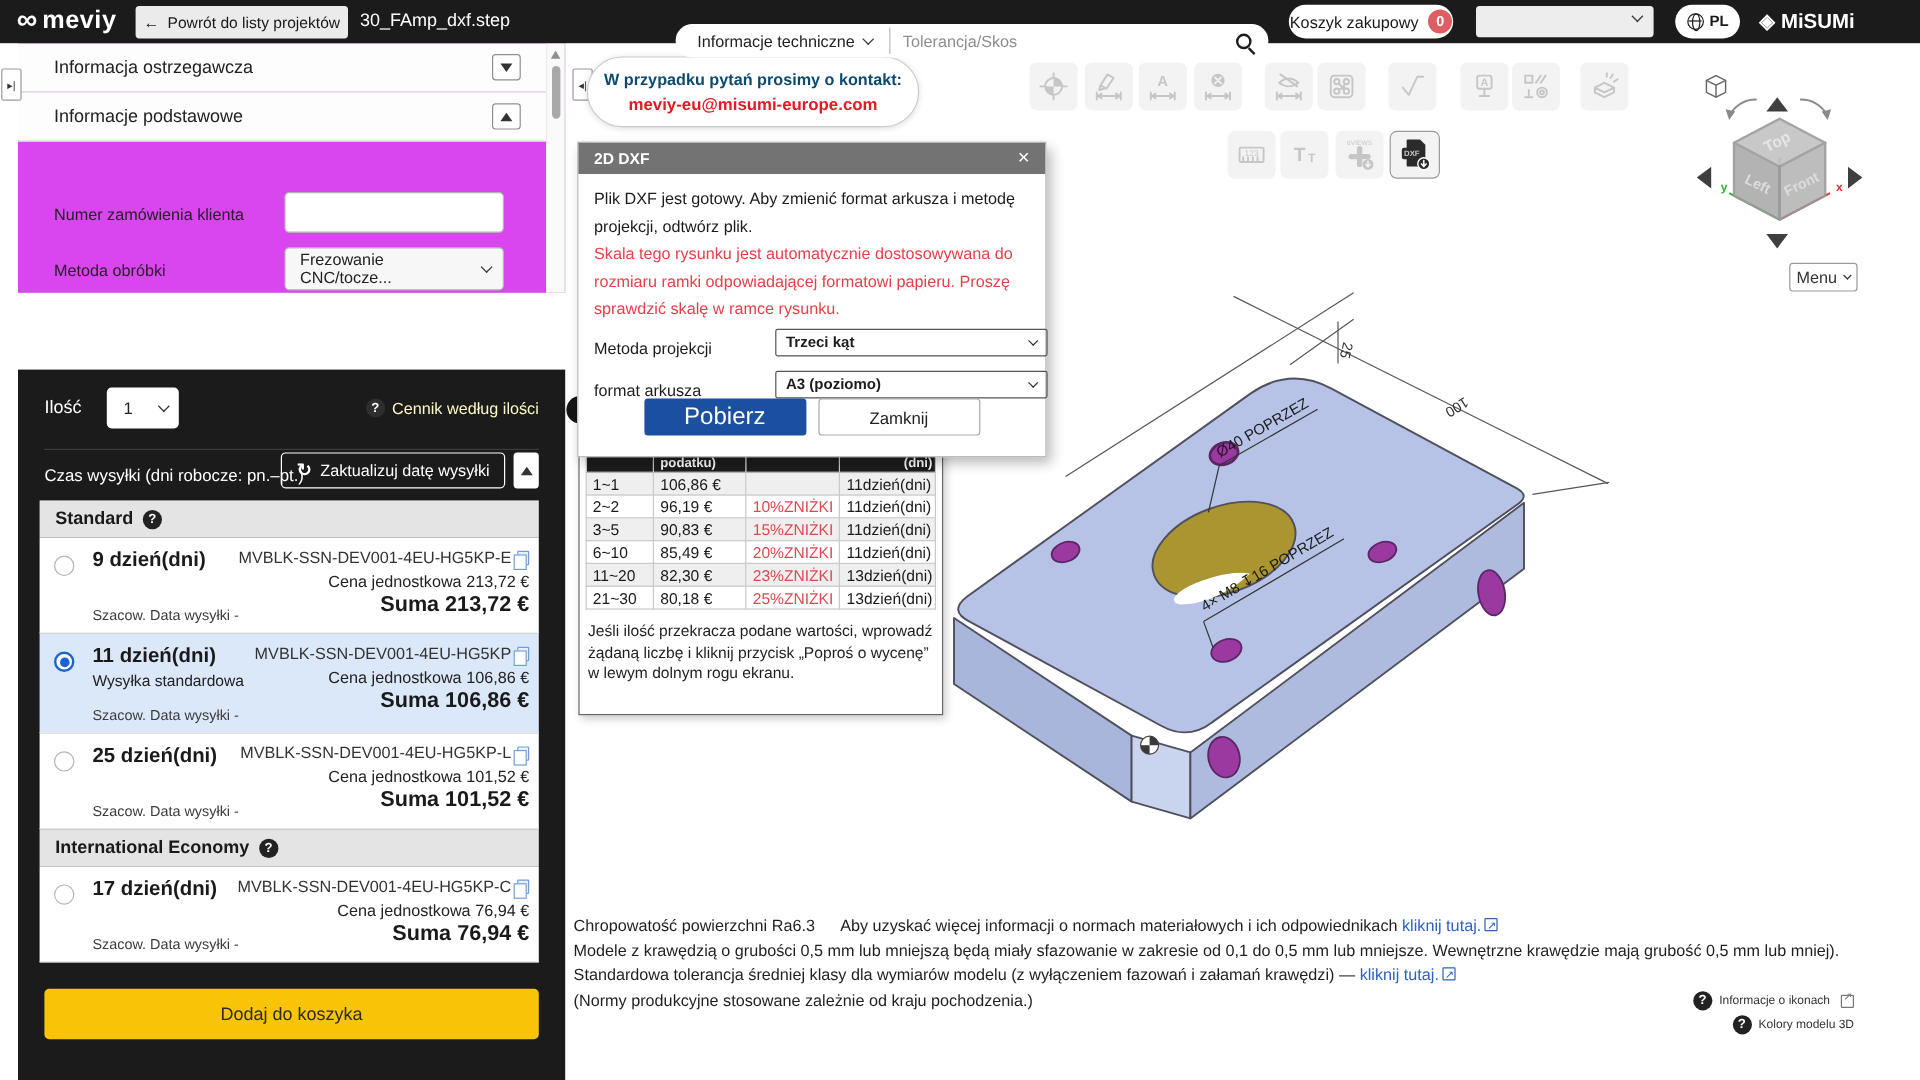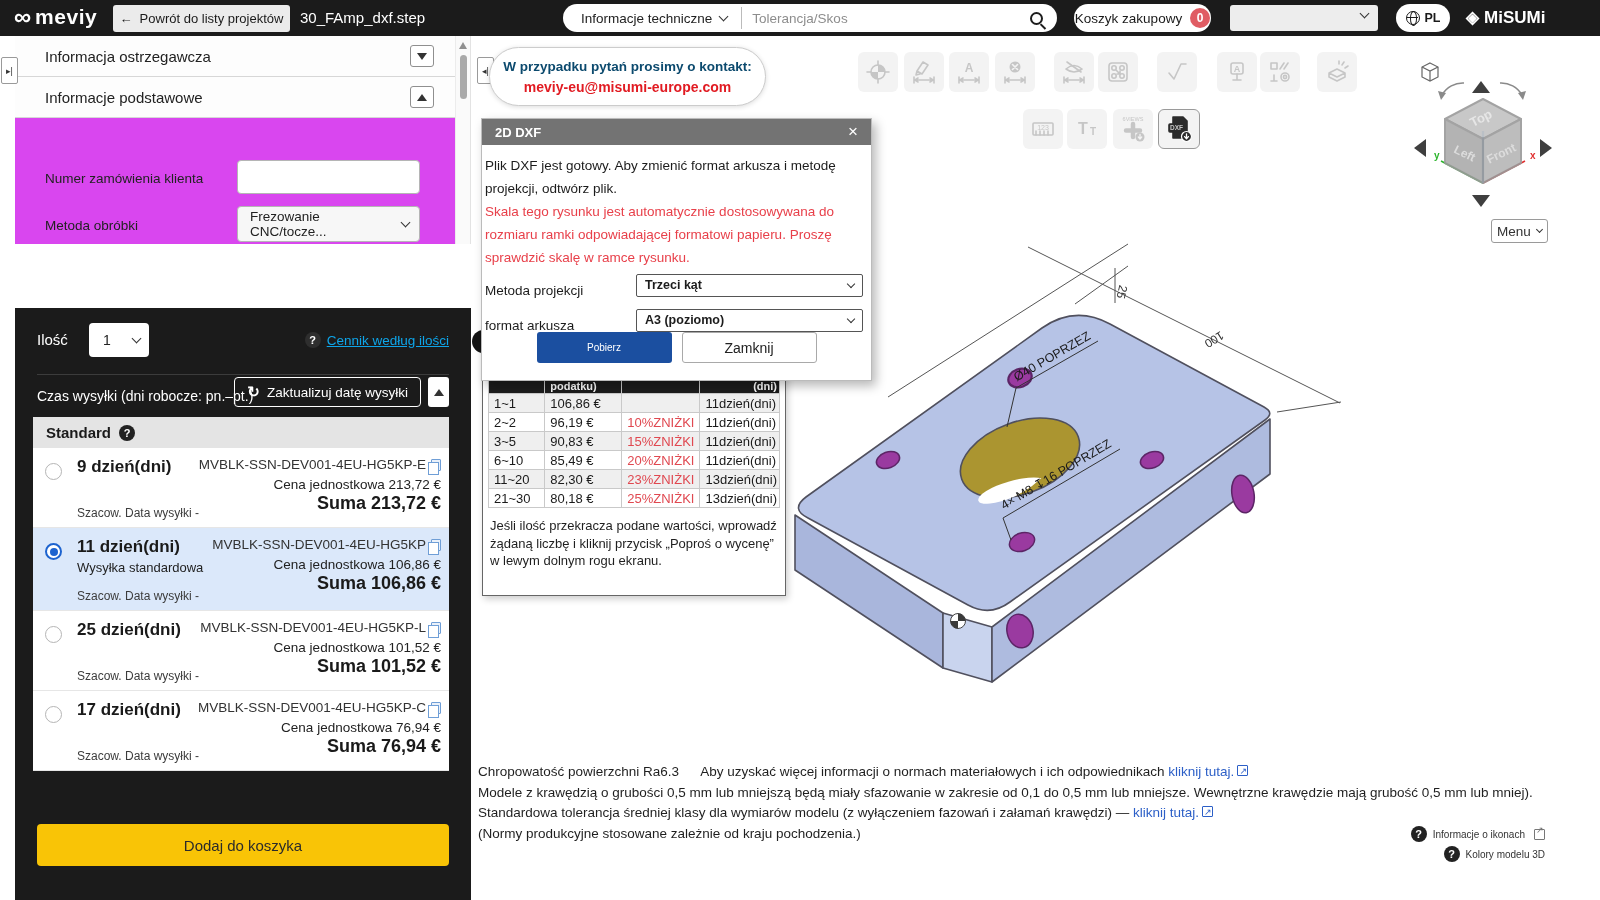--- a/index.html
+++ b/index.html
@@ -10,21 +10,21 @@
 
   
   .topbar { position:absolute; left:0; top:0; width:1600px; height:36px; background:#1b1b1b;
     display:flex; align-items:center; color:#fff; z-index:40; }
   .logo { position:absolute; left:14px; top:4px; display:flex; align-items:center; gap:4px; }
   .logo .inf { font-size:24px; font-weight:bold; line-height:26px; }
   .logo .word { font-size:21px; font-weight:bold; letter-spacing:.5px; }
   .backbtn { position:absolute; left:113px; top:5px; width:177px; height:27px; background:#ebebeb;
     border-radius:3px; color:#1a1a1a; font-size:13px; display:flex; align-items:center; justify-content:center; gap:7px; cursor:pointer; }
   .filename { position:absolute; left:300px; top:9px; font-size:15px; color:#fff; }
-  .searchpill { position:absolute; left:563px; top:4px; width:494px; height:28px; background:#fff;
+  .searchpill { position:absolute; left:563px; top:20px; width:494px; height:28px; background:#fff;
     border-radius:15px; display:flex; align-items:center; color:#222; }
   .searchsel { display:flex; align-items:center; gap:8px; padding:0 14px 0 18px; font-size:13.5px; cursor:pointer; }
   .sdivider { width:1px; height:22px; background:#bbb; }
   .sinput { flex:1; border:none; outline:none; font-size:13.5px; padding:0 10px; color:#333;
     font-family:"Liberation Sans",sans-serif; background:transparent; }
   .sinput::placeholder { color:#8d8d8d; }
   .mag { width:13px; height:13px; border:2.2px solid #1d1d1d; border-radius:50%; position:relative; margin-right:14px; }
   .mag::after { content:""; position:absolute; width:2.2px; height:7px; background:#1d1d1d; left:10px; top:9px; transform:rotate(-45deg); }
   .cartpill { position:absolute; left:1074px; top:4px; width:137px; height:28px; background:#fff; border-radius:15px;
     display:flex; align-items:center; justify-content:center; gap:8px; color:#1a1a1a; font-size:13.5px; cursor:pointer; }
@@ -66,21 +66,21 @@
     background:#fff; font-size:9px; color:#333; display:flex; align-items:center; justify-content:center; cursor:pointer; z-index:6;}
 
   
   .dpanel { position:absolute; left:15px; top:308px; width:456px; height:592px; background:#1b1b1b; color:#fff; z-index:5; }
   .qtyrow { position:absolute; left:22px; top:12px; width:412px; height:42px; }
   .qtylabel { position:absolute; left:0; top:11px; font-size:15px; }
   .qtysel { position:absolute; left:52px; top:3px; width:60px; height:34px; background:#fff; border-radius:4px; color:#222;
     font-size:14px; display:flex; align-items:center; padding-left:14px; cursor:pointer; }
   .qtysel .chev { position:absolute; right:9px; }
   .pricelink { position:absolute; right:0; top:12px; font-size:13.5px; color:#9aa0a6; display:flex; gap:6px; align-items:center; }
-  .pricelink a { color:#0ea5e9; text-decoration:underline; cursor:pointer; }
+  .pricelink a { color:#fef9c3; cursor:pointer; }
   .qicon { display:inline-flex; width:16px; height:16px; border-radius:50%; background:#2e2e2e; color:#fff;
     font-size:11px; font-weight:bold; align-items:center; justify-content:center; flex:none; }
   .qicon::before { content:"?"; }
   .qicon.onlight { background:#222; }
   .divider { position:absolute; left:22px; top:66px; width:412px; height:1px; background:#3c3c3c; }
   .shiprow { position:absolute; left:22px; top:69px; width:412px; height:40px; }
   .shiplabel { position:absolute; left:0; top:11px; font-size:14px; }
   .updbtn { position:absolute; right:28px; top:0; height:30px; padding:0 12px; border:1.5px solid #fff; border-radius:4px;
     background:transparent; color:#fff; font-size:13.5px; display:flex; align-items:center; gap:7px; cursor:pointer; }
   .updbtn .ric { font-size:15px; font-weight:bold; }
@@ -134,29 +134,29 @@
   .ptable .c3 { width:72px; color:#e04850; }
   .ptable .c4 { width:70px; padding-right:2px; white-space:nowrap; }
   .ptable .hd .wrap { display:inline-block; width:56px; line-height:12px; }
   .pnote { position:absolute; left:7px; top:190px; width:288px; font-size:13px; color:#1f1f1f; line-height:17.5px; }
 
   
   .modal { position:absolute; left:481px; top:118px; width:391px; height:263px; background:#fff; border:1px solid #bbb;
     box-shadow:4px 5px 10px rgba(0,0,0,.28); z-index:20; }
   .mhead { height:26px; background:#737373; color:#fff; display:flex; align-items:center; padding:0 13px; font-size:13px; font-weight:bold; }
   .mclose { margin-left:auto; font-size:17px; font-weight:normal; cursor:pointer; }
-  .mbody { padding:9px 13px 0 3px; font-size:13.5px; color:#1c1c1c; line-height:23px; }
+  .mbody { padding:9px 13px 0 13px; font-size:13.5px; color:#1c1c1c; line-height:23px; }
   .mwarn { color:#e8404a; }
   .mrow { position:relative; height:30px; margin-top:5px; }
   .mrow .lab { position:absolute; left:0; top:5px; font-size:13.5px; }
   .msel { position:absolute; left:151px; top:0; width:227px; height:23px; border:1px solid #555; border-radius:2px;
     font-size:12.5px; font-weight:bold; display:flex; align-items:center; padding:0 22px 0 8px; cursor:pointer; }
   .msel .chev { position:absolute; right:8px; width:6px; height:6px; }
   .mbtns { position:absolute; left:0; bottom:17px; width:100%; display:flex; justify-content:center; gap:10px; }
-  .btn-primary { width:135px; height:31px; background:#1b4fa0; color:#fff; border:none; border-radius:3px; font-size:10px;
+  .btn-primary { width:135px; height:31px; background:#1b4fa0; color:#fff; border:none; border-radius:3px; font-size:20px;
     cursor:pointer; font-family:"Liberation Sans",sans-serif; }
   .btn-plain { width:135px; height:31px; background:#fff; color:#222; border:1px solid #a9a9a9; border-radius:3px; font-size:14px;
     cursor:pointer; font-family:"Liberation Sans",sans-serif; }
 
   
   .menu-btn { position:absolute; left:1491px; top:219px; width:57px; height:24px; border:1px solid #9a9a9a; border-radius:3px;
     background:#fff; font-size:13.5px; color:#333; display:flex; align-items:center; justify-content:center; gap:6px; cursor:pointer; }
   .menu-btn .chev { width:5px; height:5px; border-width:1.5px; border-color:#333; }
 
   .footer { position:absolute; left:478px; top:762px; width:1112px; font-size:13.5px; color:#1f1f1f; line-height:20.5px; z-index:3; }
@@ -307,20 +307,24 @@
         <span class="days">25 dzień(dni)</span>
         <span class="part">
             <span>MVBLK-SSN-DEV001-4EU-HG5KP-L</span>
             <span class="copyic"></span>
           </span>
         <span class="cena"><span>Cena jednostkowa</span> <span>101,52 €</span></span>
         <span class="suma">Suma 101,52 €</span>
         <span class="est">Szacow. Data wysyłki -</span>
       </div>
 
+      <div class="ghead">
+        <span>International Economy</span>
+        <span class="qicon onlight"></span>
+      </div>
 
       <div class="opt">
         <span class="radio"></span>
         <span class="days">17 dzień(dni)</span>
         <span class="part">
             <span>MVBLK-SSN-DEV001-4EU-HG5KP-C</span>
             <span class="copyic"></span>
           </span>
         <span class="cena"><span>Cena jednostkowa</span> <span>76,94 €</span></span>
         <span class="suma">Suma 76,94 €</span>

